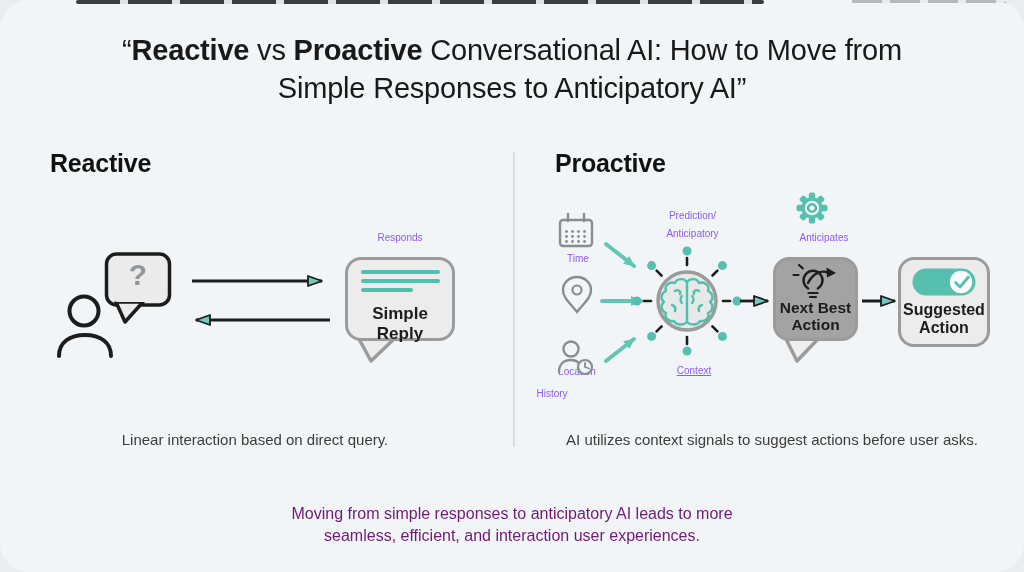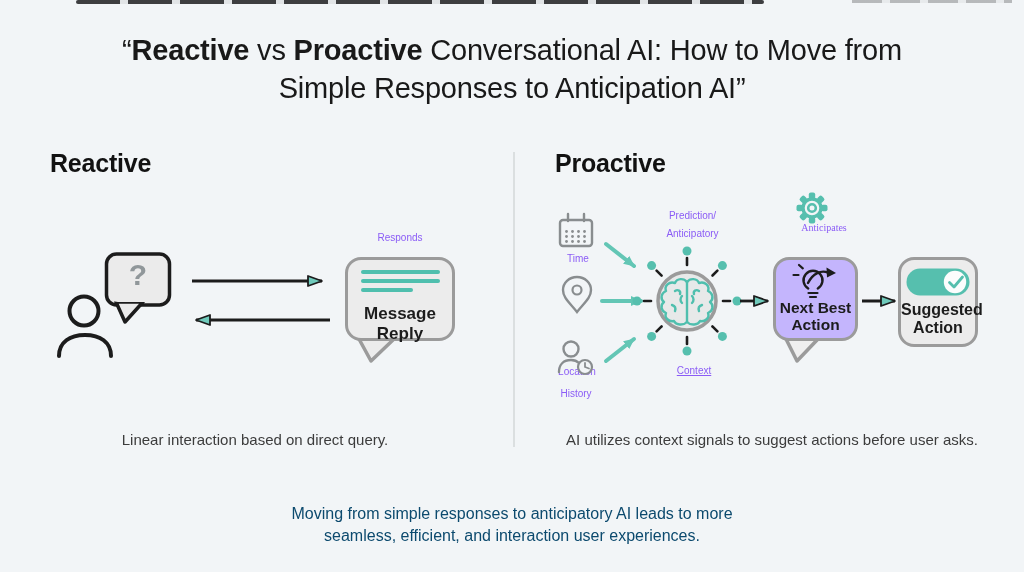--- a/index.html
+++ b/index.html
@@ -1,62 +1,63 @@
 <!DOCTYPE html>
 <html><head>
 <meta charset="utf-8">
 <style>
   html,body{margin:0;padding:0;background:#e9edef;}
   .canvas{
     position:relative;width:1024px;height:572px;overflow:hidden;
     background:#f2f5f7;
     font-family:"Liberation Sans", sans-serif;
     color:#1c1c1c;
+    border-radius:29px;
   }
   .top-strip{position:absolute;top:0;left:76px;width:688px;height:3.5px;border-radius:2px;
     background:repeating-linear-gradient(90deg, rgba(30,30,32,.85) 0 44px, rgba(30,30,32,.08) 44px 52px);}
   .top-strip2{position:absolute;top:0;left:852px;width:160px;height:2.5px;
     background:repeating-linear-gradient(90deg, rgba(30,30,32,.28) 0 30px, rgba(30,30,32,.05) 30px 38px);}
   .title{position:absolute;top:31px;left:0;right:0;text-align:center;
     font-size:29px;line-height:38px;color:#191919;letter-spacing:-0.2px;}
   .title b{font-weight:bold;}
   .panel-h{position:absolute;font-size:25px;font-weight:bold;color:#121212;letter-spacing:-0.2px;}
   .lbl{position:absolute;color:#8b5cf6;font-size:10px;text-align:center;line-height:17.5px;}
   .cap{position:absolute;color:#3c3c3c;font-size:15px;text-align:center;}
   .footer{position:absolute;left:212px;top:503px;width:600px;text-align:center;
-    font-size:16px;line-height:21.5px;color:#0c4a6e;}
+    font-size:16px;line-height:21.5px;color:#701a75;}
   svg.layer{position:absolute;left:0;top:0;z-index:1;}
   .card{position:absolute;z-index:2;box-sizing:border-box;background:#ececec;
     border:3.5px solid #9b9b9b;border-radius:16px;text-align:center;}
   .card .bigtxt{position:absolute;left:0;width:100%;font-weight:bold;color:#1c1c1c;}
   .sr-bar{position:absolute;left:13px;height:4px;background:#4fbfae;border-radius:2px;}
   .qmark{position:absolute;left:107px;top:258px;width:62px;text-align:center;z-index:2;
     font-size:30px;font-weight:bold;color:#90979a;}
   .incard-svg{position:absolute;left:50%;transform:translateX(-50%);}
 </style>
 </head>
 <body>
 
 <div class="canvas">
 
   <div class="top-strip"></div>
   <div class="top-strip2"></div>
 
-  <div class="title"><span>“</span><b>Reactive</b><span> vs </span><b>Proactive</b><span> Conversational AI: How to Move from</span><br><span>Simple Responses to Anticipation AI”</span></div>
+  <div class="title"><span>“</span><b>Reactive</b><span> vs </span><b>Proactive</b><span> Conversational AI: How to Move from</span><br><span>Simple Responses to Anticipatory AI”</span></div>
 
   <div class="panel-h" style="left:50px;top:149px;">Reactive</div>
   <div class="panel-h" style="left:555px;top:149px;">Proactive</div>
 
   <div class="lbl" style="left:332px;top:229px;width:136px;text-align:center;">Responds</div>
   <div class="lbl" style="left:528px;top:250px;width:100px;">Time</div>
   <div class="lbl" style="left:517px;top:317px;width:120px;margin-top:46px;">Location</div>
-  <div class="lbl" style="left:516px;top:385px;width:120px;">History</div>
+  <div class="lbl" style="left:492px;top:385px;width:120px;">History</div>
   <div class="lbl" style="left:620px;top:207px;width:145px;"><span>Prediction/</span><br><span>Anticipatory</span></div>
   <div class="lbl" style="left:634px;top:362px;width:120px;text-decoration:underline;">Context</div>
-  <div class="lbl" style="left:764px;top:219px;width:120px;font-family:Liberation Serif, serif;">Anticipates</div>
+  <div class="lbl" style="left:764px;top:229px;width:120px;">Anticipates</div>
 
   <div class="cap" style="left:540px;top:431px;width:464px;">AI utilizes context signals to suggest actions before user asks.</div>
   <div class="cap" style="left:45px;top:431px;width:420px;">Linear interaction based on direct query.</div>
 
   <div class="footer">
     <div>Moving from simple responses to anticipatory AI leads to more</div>
     <div>seamless, efficient, and interaction user experiences.</div>
   </div>
 
   <svg class="layer" width="1024" height="572" viewBox="0 0 1024 572">
@@ -176,39 +177,39 @@
 
     <path d="M 786,339 L 797,361 L 818,339 Z" fill="#efefef" stroke="#9b9b9b" stroke-width="3.5" stroke-linejoin="round"></path>
   </svg>
 
   <div class="qmark">?</div>
 
   <div class="card" style="left:345px;top:257px;width:110px;height:84px;">
     <div class="sr-bar" style="top:10px;width:79px;"></div>
     <div class="sr-bar" style="top:19px;width:79px;"></div>
     <div class="sr-bar" style="top:28px;width:52px;"></div>
-    <div class="bigtxt" style="top:44px;font-size:17px;">Message Reply</div>
-  </div>
-
-  <div class="card" style="left:773px;top:257px;width:85px;height:84px;background:#c4b5fd;">
+    <div class="bigtxt" style="top:44px;font-size:17px;">Simple Reply</div>
+  </div>
+
+  <div class="card" style="left:773px;top:257px;width:85px;height:84px;background:#a3a3a3;">
     <svg class="incard-svg" style="top:2px;" width="50" height="40" viewBox="0 0 50 40">
       <g stroke="#1c1c1c" stroke-width="2.4" fill="none" stroke-linecap="round">
         <path d="M 17.2,26.5 A 9.5 9.5 0 1 1 26.8,26.5"></path>
         <path d="M 17.5,31 h 9" stroke-width="2.2"></path>
         <path d="M 19,35 h 6" stroke-width="2.2"></path>
         <path d="M 17,21 C 22,11 30,8 37,10.5"></path>
         <path d="M 2.5,13 h 5" stroke-width="2.2"></path>
         <path d="M 8,3 l 3.8,3.3" stroke-width="2.2"></path>
       </g>
       <path d="M 35.5,5.5 L 45,11 L 36,15.5 Z" fill="#1c1c1c"></path>
     </svg>
     <div class="bigtxt" style="top:39px;font-size:15.5px;line-height:17px;"><span>Next Best</span><br><span>Action</span></div>
   </div>
 
-  <div class="card" style="left:898px;top:257px;width:80px;height:90px;">
+  <div class="card" style="left:898px;top:257px;width:92px;height:90px;">
     <svg class="incard-svg" style="top:7px;" width="66" height="30" viewBox="0 0 66 30">
       <rect x="1.5" y="1.5" width="63" height="27" rx="13.5" fill="#56bfae"></rect>
       <circle cx="50" cy="15" r="11.2" fill="#fcfdfd"></circle>
       <path d="M 44.5,15.5 l 4.5,4.5 l 8.5,-10" fill="none" stroke="#56bfae" stroke-width="2.8" stroke-linecap="round" stroke-linejoin="round"></path>
     </svg>
     <div class="bigtxt" style="top:41px;font-size:16px;line-height:17.5px;"><span>Suggested</span><br><span>Action</span></div>
   </div>
 
 </div>
 

